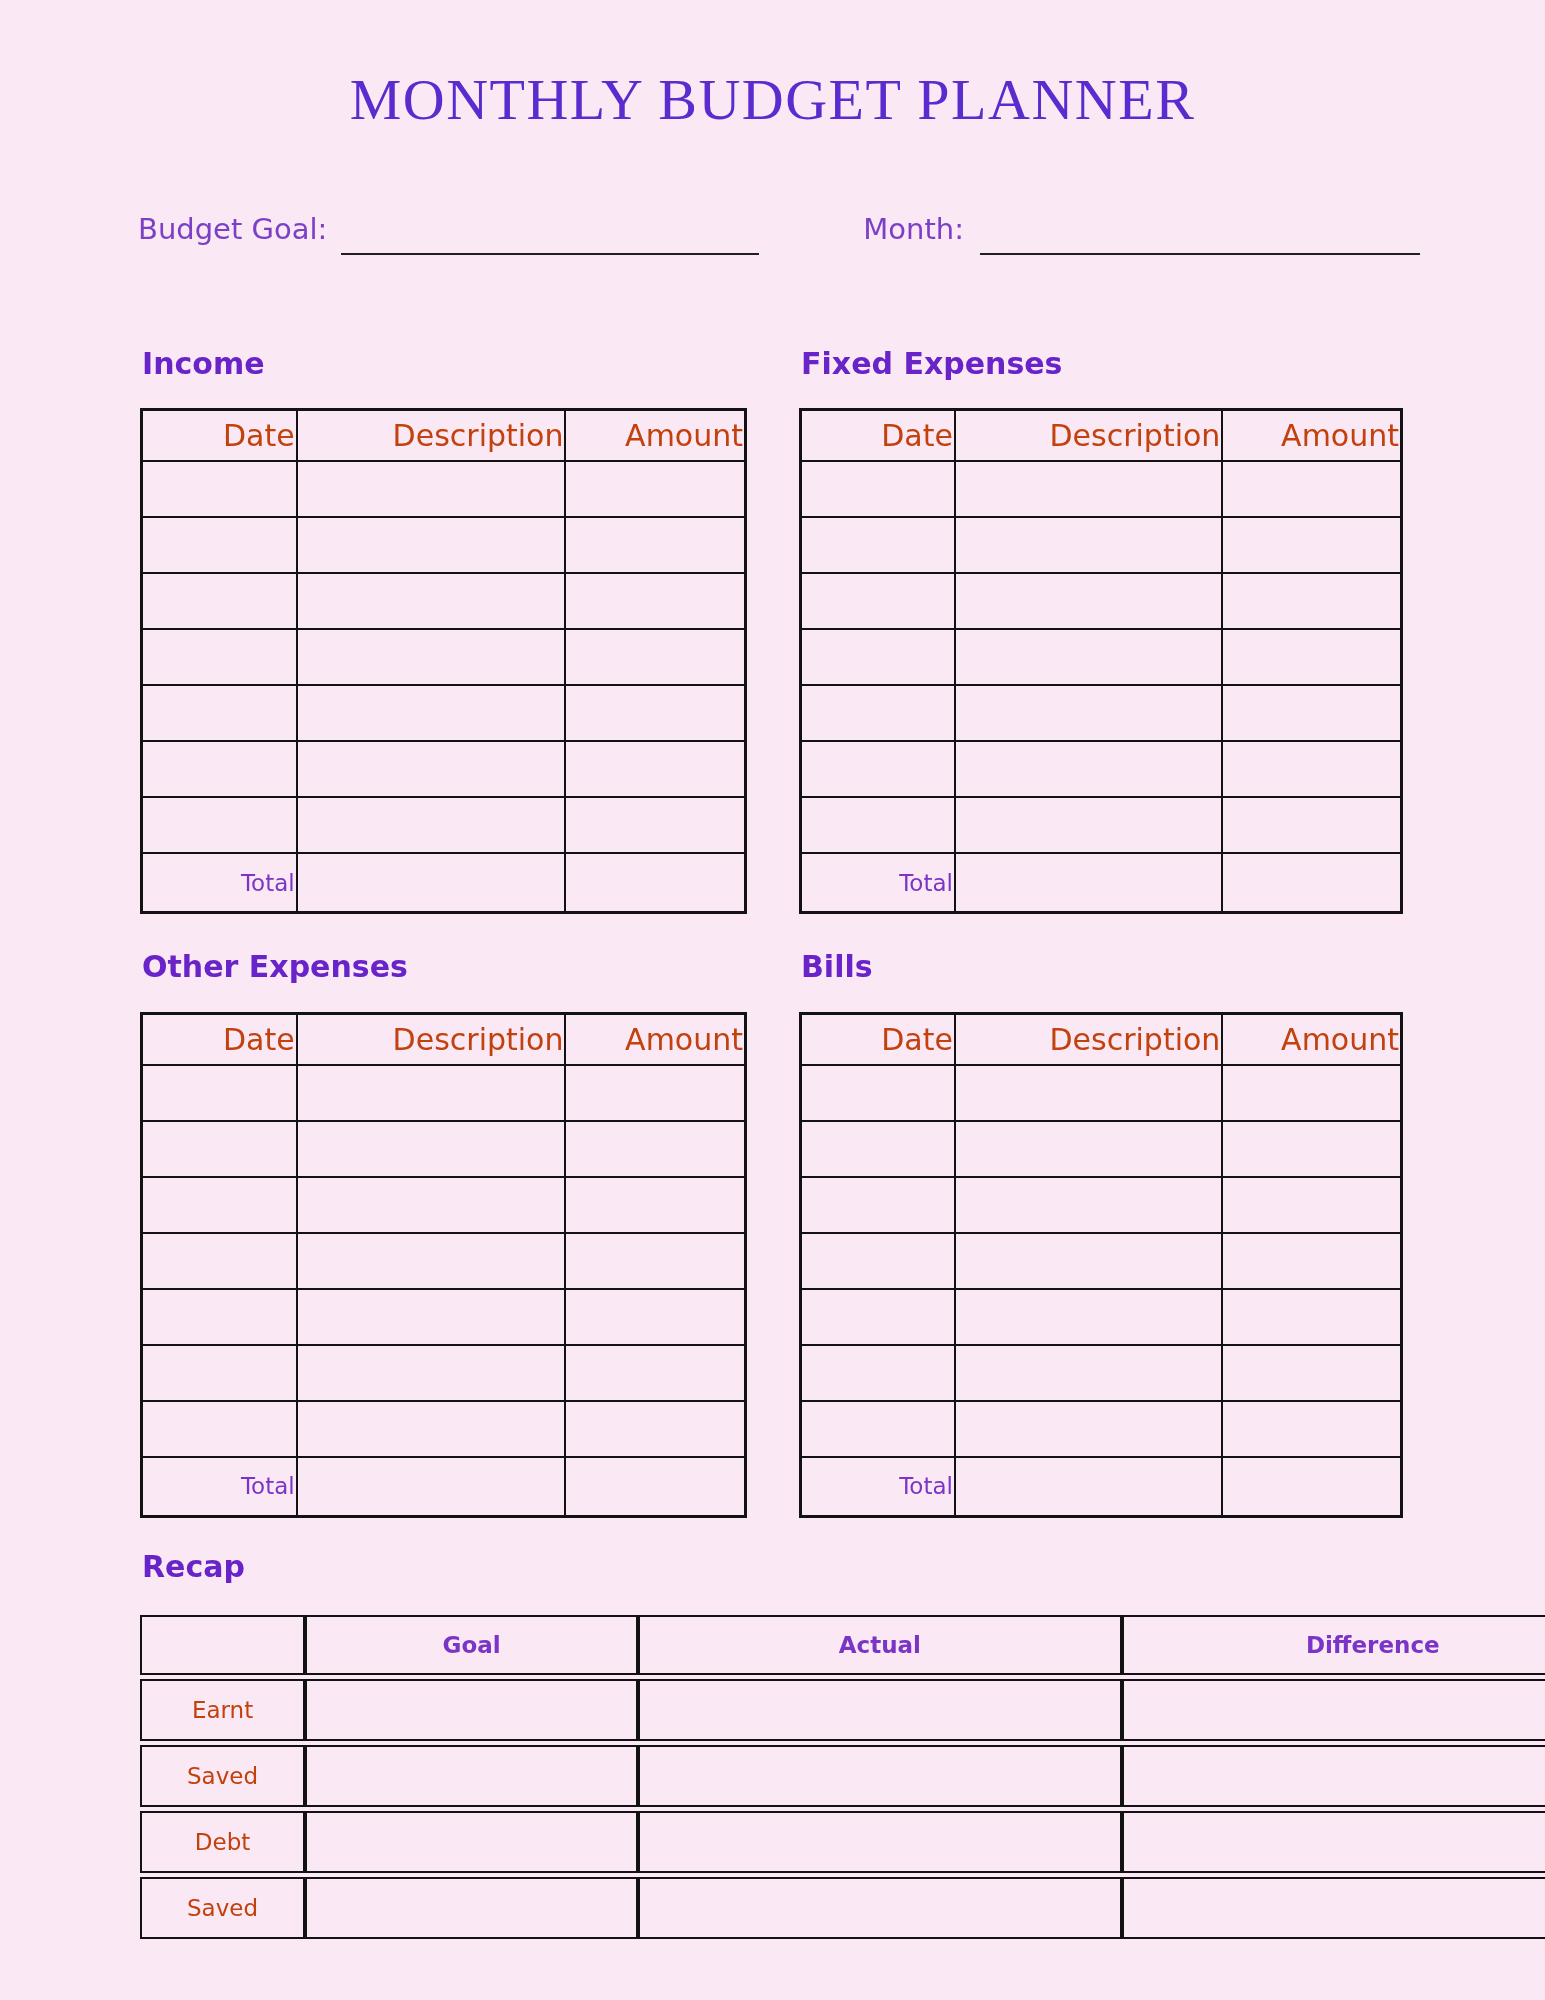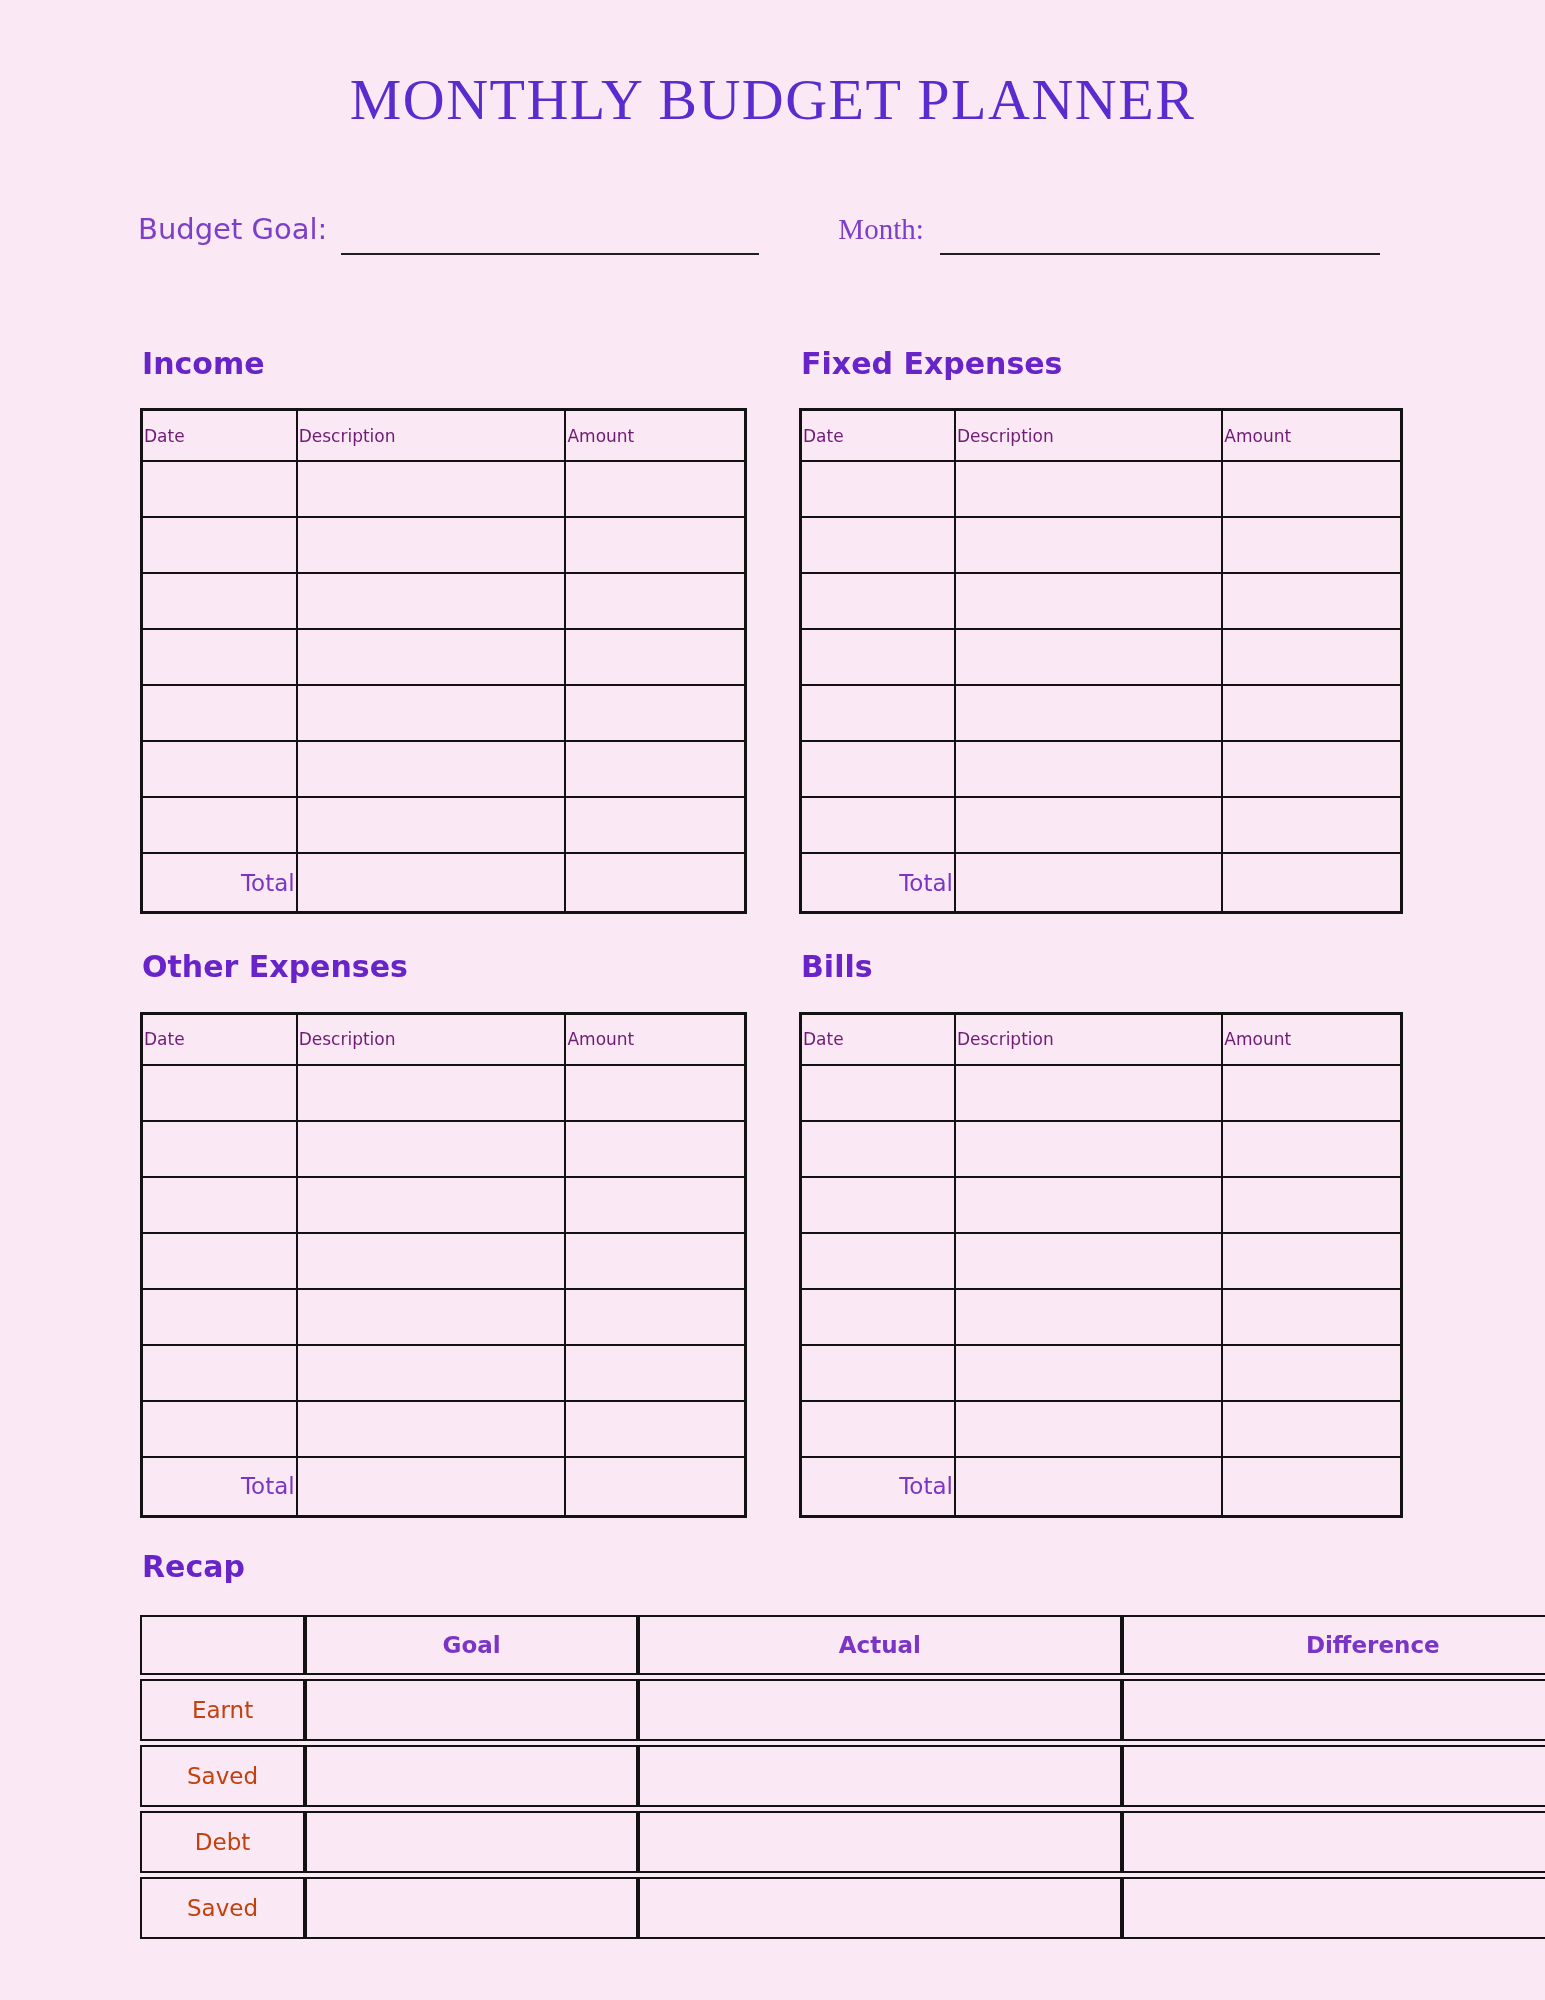--- a/index.html
+++ b/index.html
@@ -23,42 +23,42 @@
   .fields{display:flex;align-items:flex-end;margin:80px 0 0 138px;}
   .field{display:flex;align-items:flex-end;}
   .field-label{font-size:29px;line-height:1.2;color:#7C3FC8;}
   .field-line{
     display:inline-block;height:10px;
     border-bottom:2px solid #1f1f1f;
     margin-bottom:-8px;
   }
   .line-budget{width:418px;margin-left:14px;}
   .line-month{width:440px;margin-left:16px;}
-  .field-month{margin-left:79px;font-family:Liberation Serif, serif;}
+  .field-month{margin-left:104px;}
 
   .grid{
     display:grid;
     grid-template-columns:607px 604px;
     column-gap:52px;row-gap:34px;
     margin:98px 8px 0 140px;
   }
   .section-title{
     margin:0 0 26px 2px;
     font-size:30px;line-height:1.25;
     font-weight:bold;
     color:#6823C9;
   }
 
   table.ptable{width:100%;border-collapse:collapse;table-layout:fixed;}
   table.ptable,table.ptable th,table.ptable td{border:2.5px solid #121212;}
   table.ptable{border-width:3px;}
   table.ptable th{
     height:47px;
-    font-size:17px;font-weight:normal;
-    color:#701a75;text-align:left;
+    font-size:30px;font-weight:normal;
+    color:#c2410c;text-align:right;
   }
   table.ptable td{height:52px;}
   table.ptable tr.total td{height:55px;text-align:right;}
   table.ptable td.tl{font-size:23px;color:#7A35C6;text-align:center;}
   .c1{width:25.5%;} .c2{width:44.8%;} .c3{width:29.7%;}
 
   .recap{margin:30px 0 0 140px;width:1484px;}
   table.recap-table{
     width:100%;table-layout:fixed;
     border-collapse:separate;border-spacing:0 4px;

